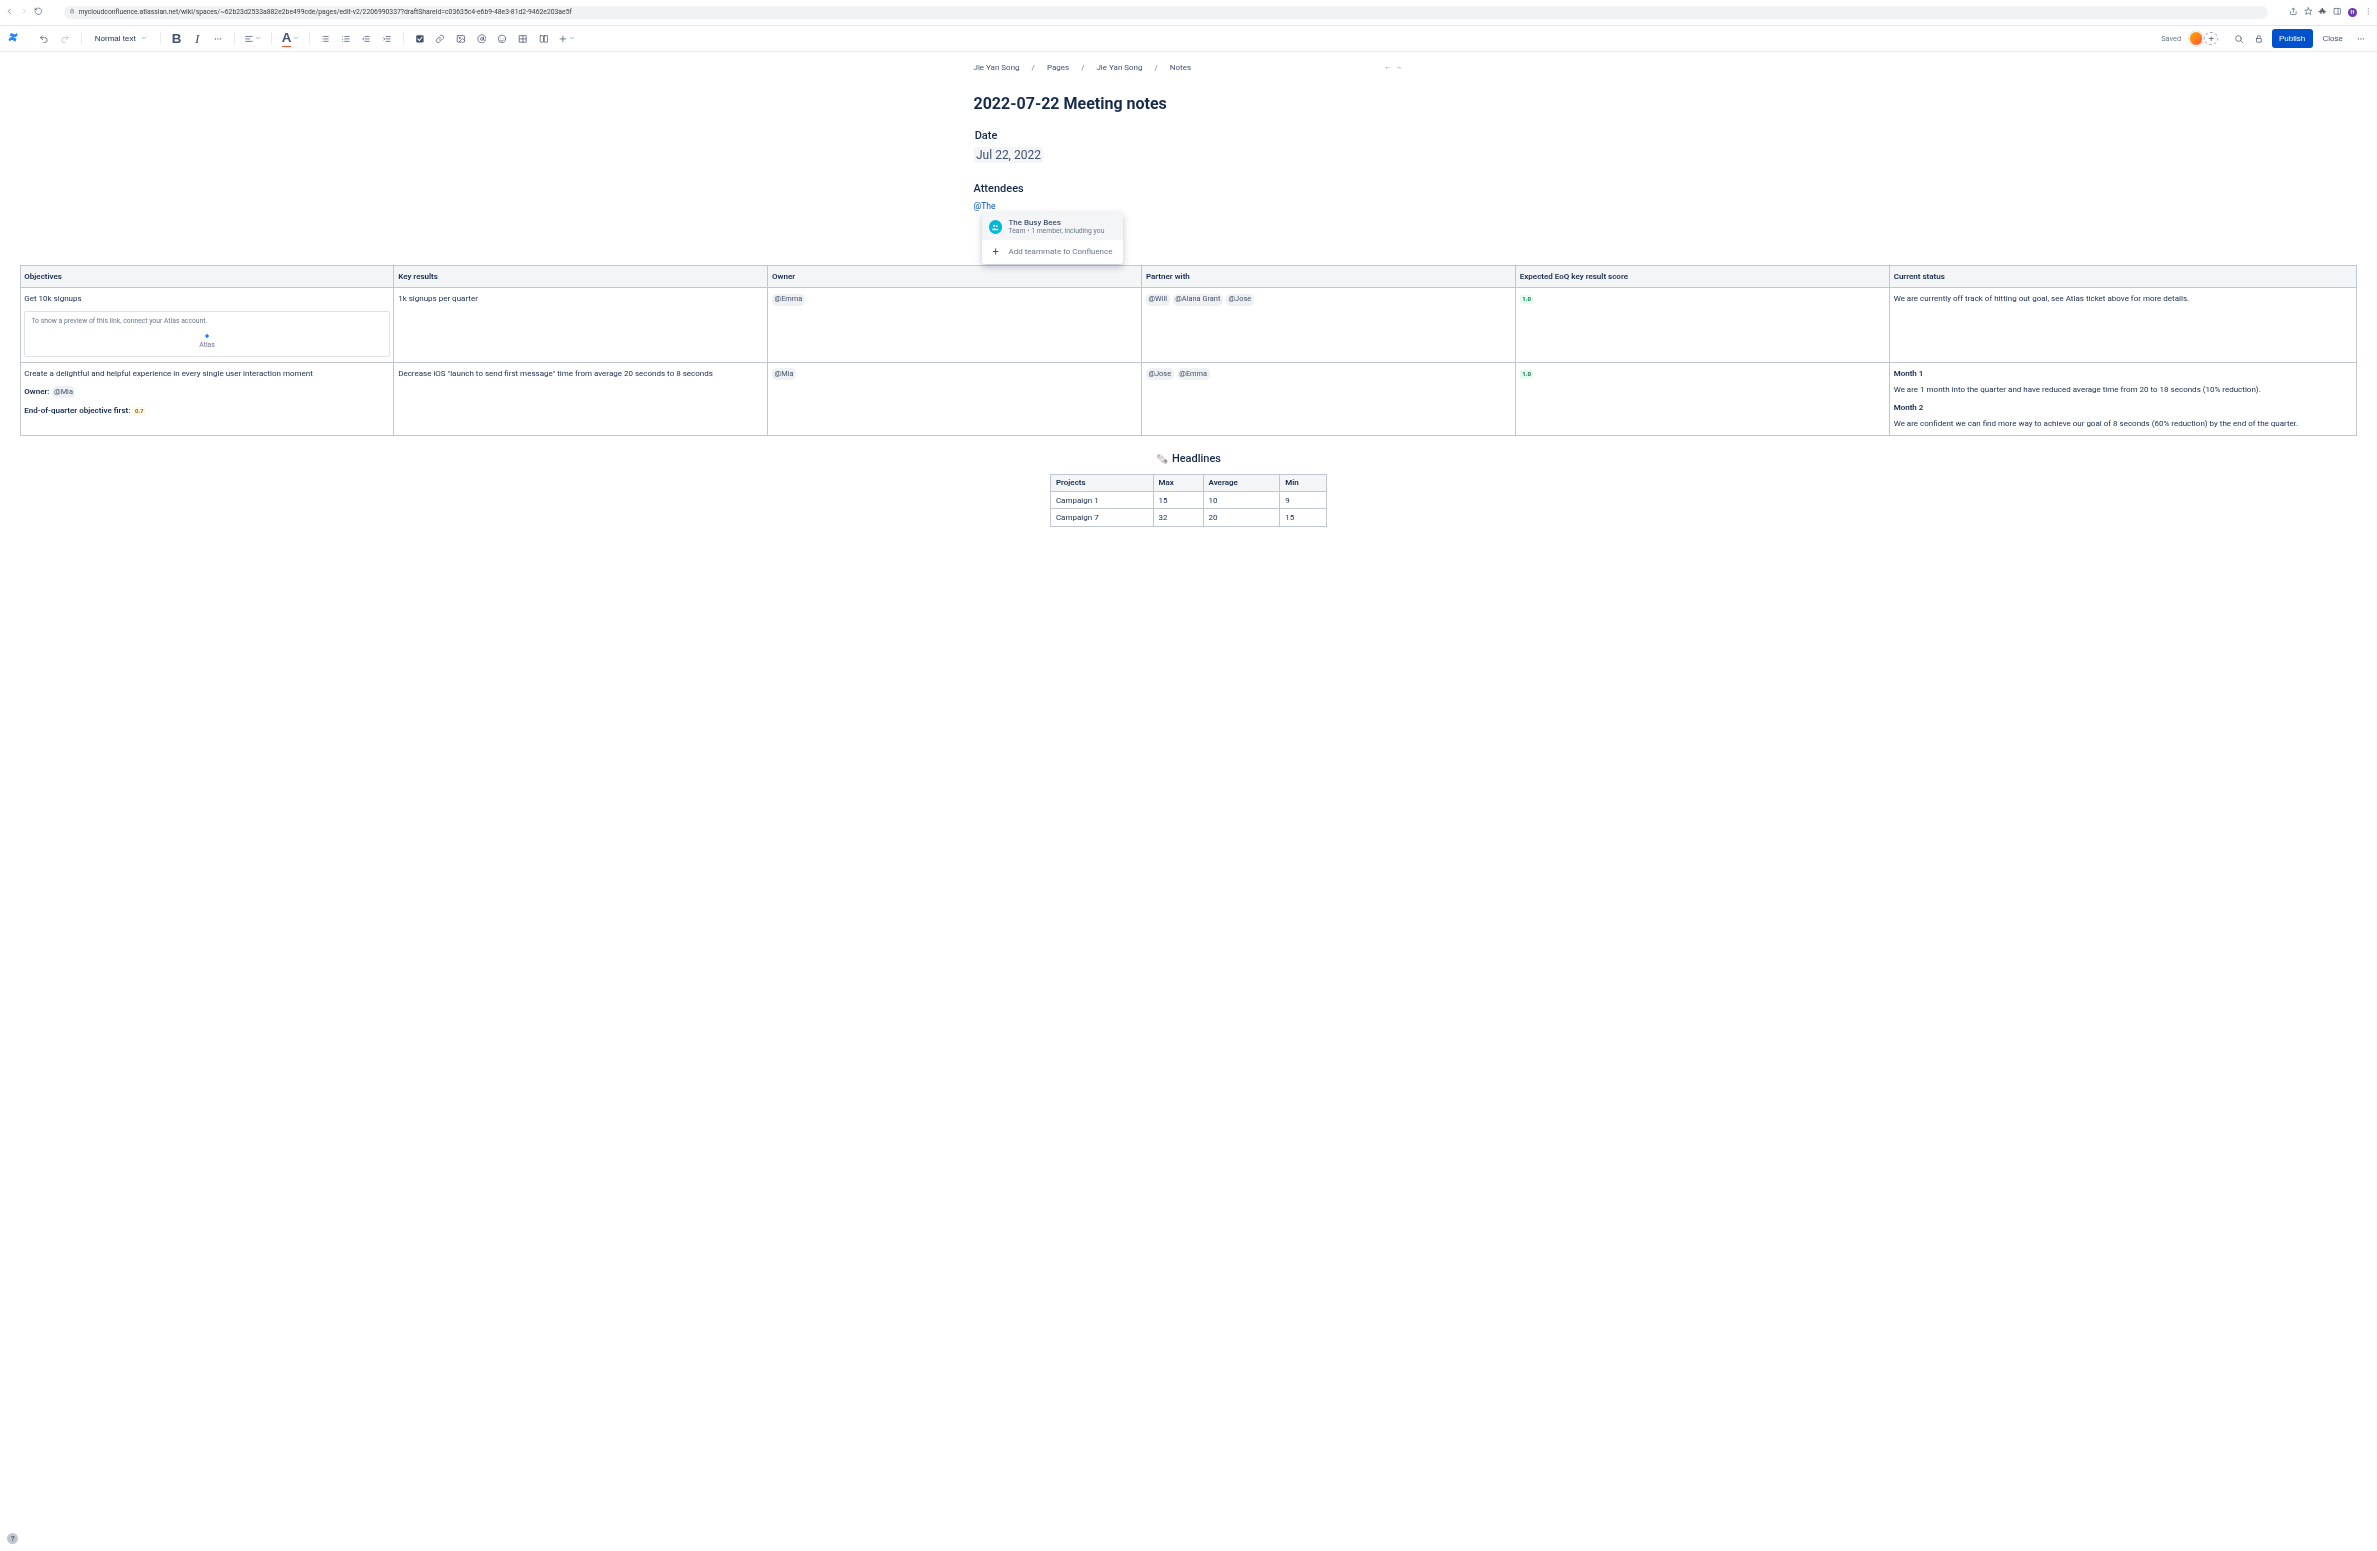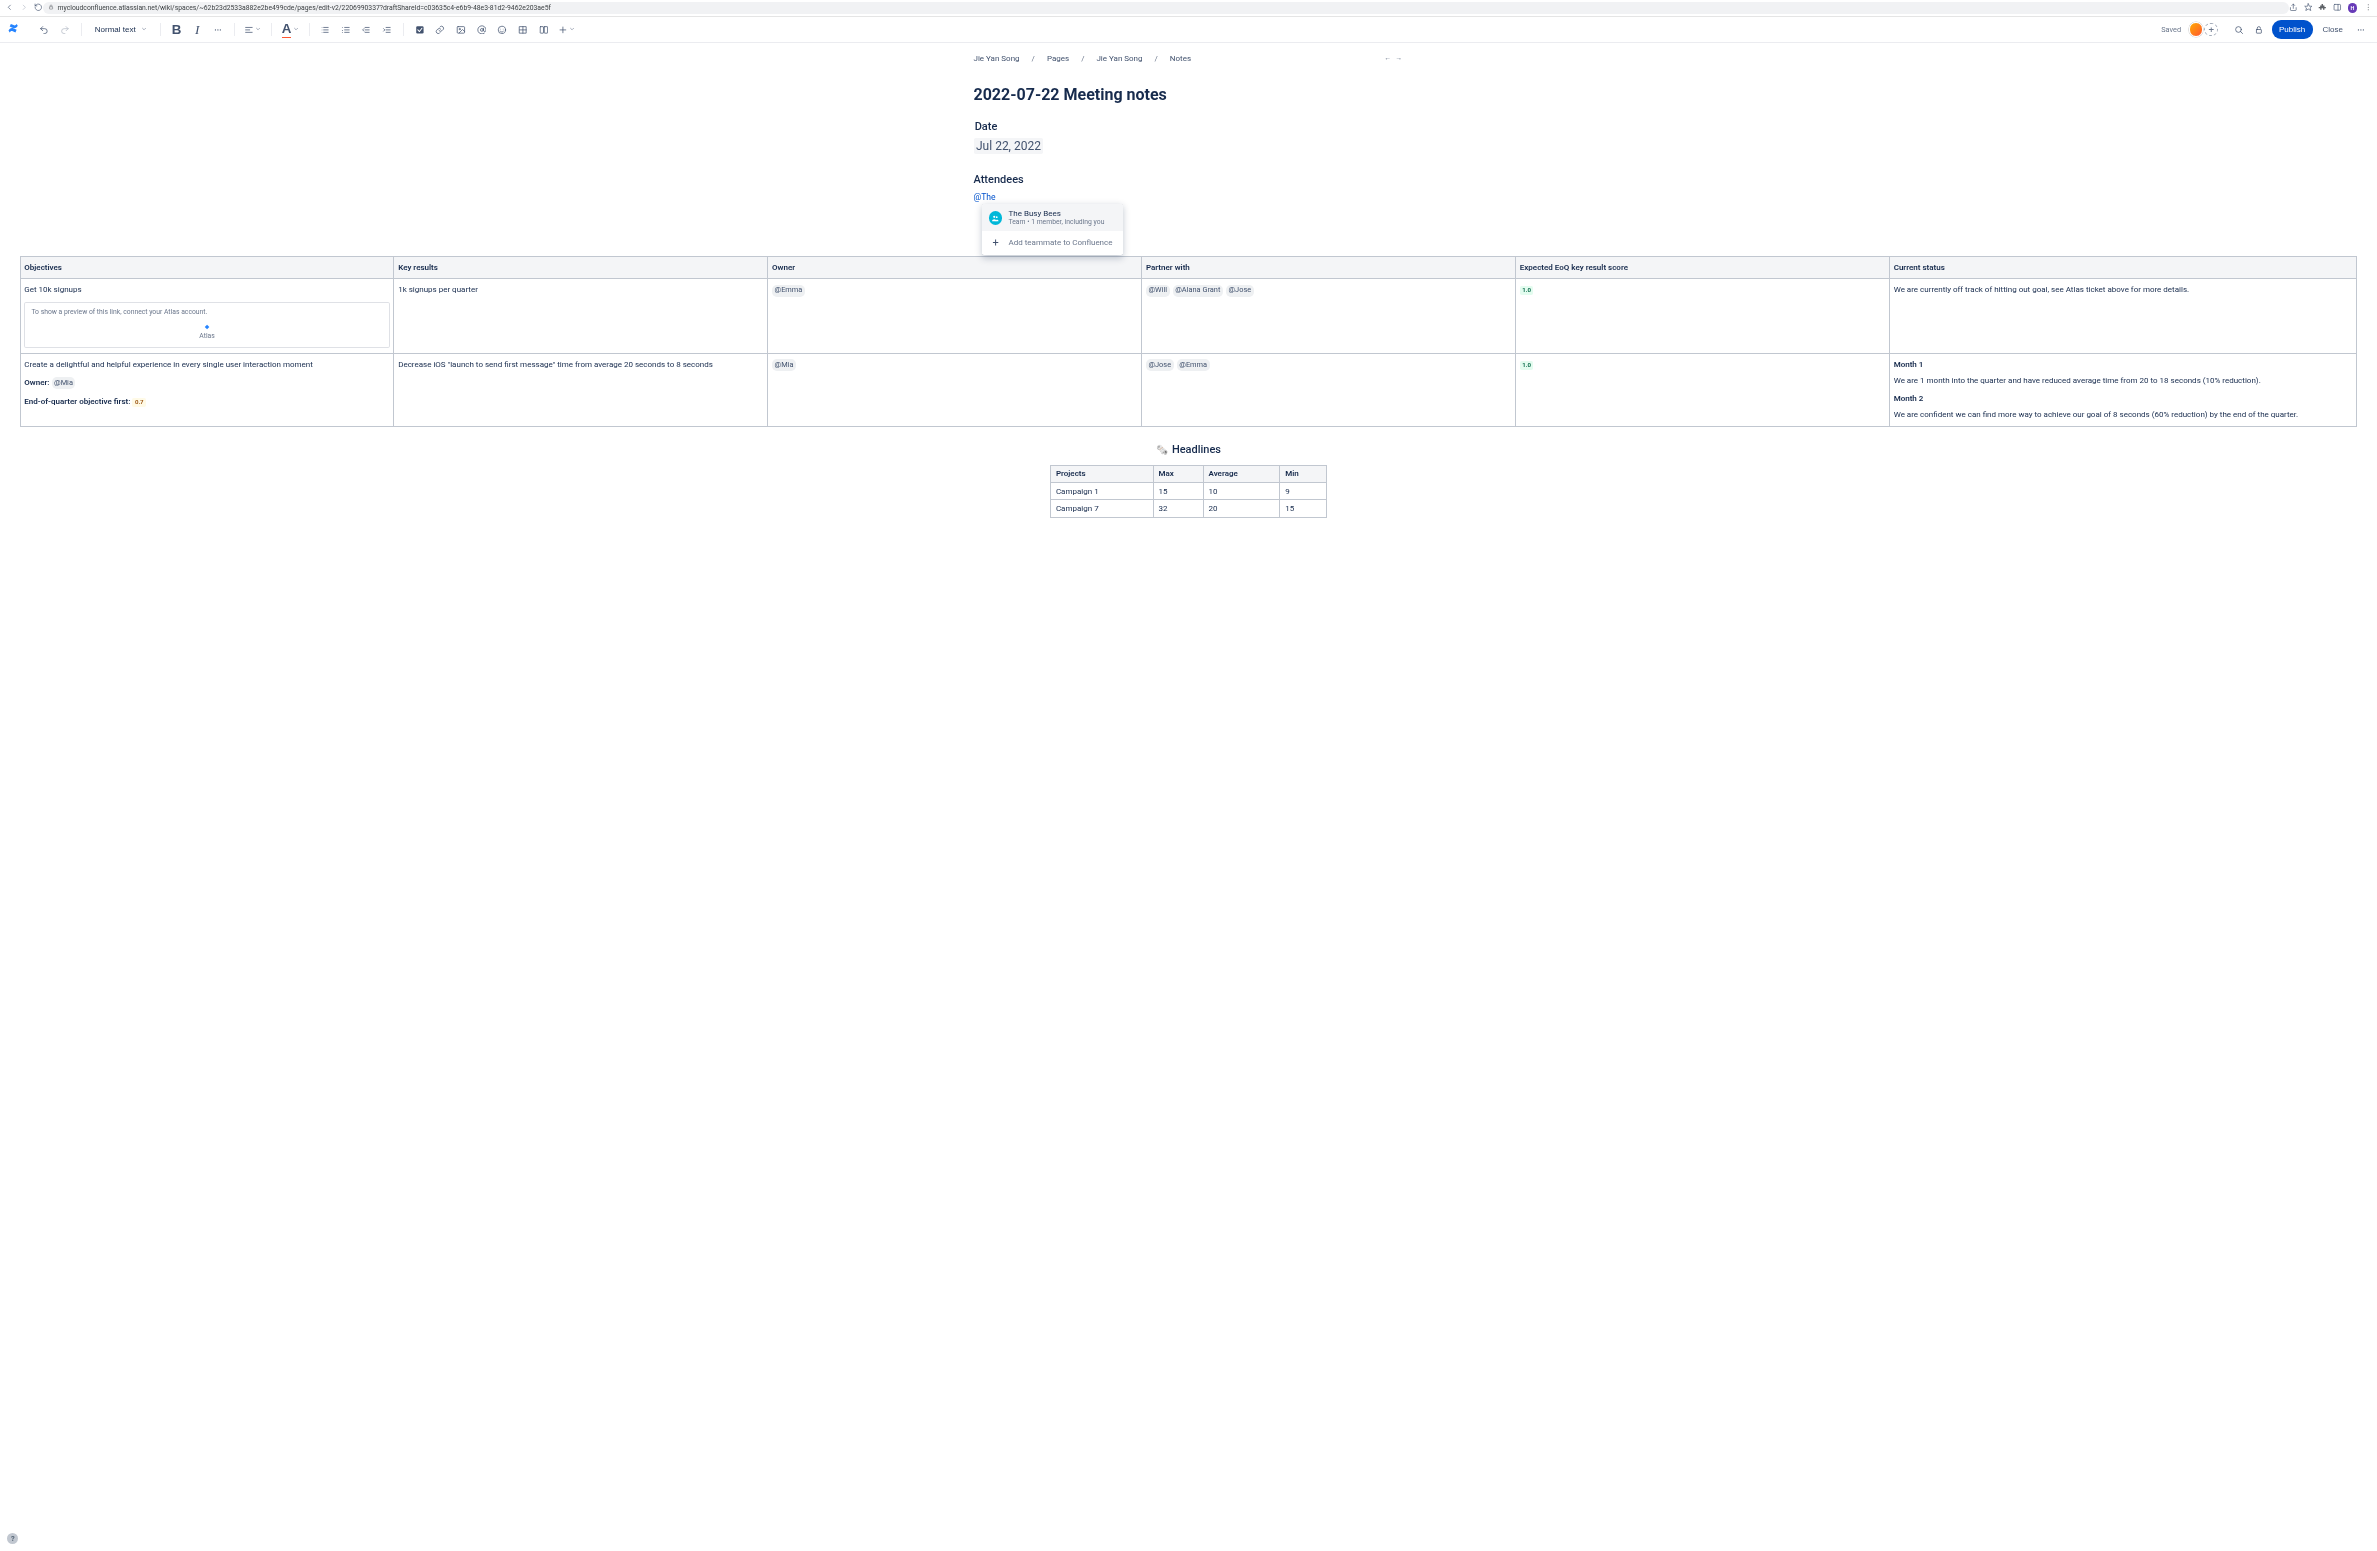--- a/index.html
+++ b/index.html
@@ -3,23 +3,23 @@
   <meta charset="utf-8">
   <style>
     * { margin: 0; padding: 0; box-sizing: border-box; }
     body {
       font-family: -apple-system, BlinkMacSystemFont, "Segoe UI", Roboto, Helvetica, Arial, sans-serif;
       color: #172b4d;
       background: #fff;
     }
     
     .browser-bar {
-      display: flex; align-items: center; height: 17px;
+      display: flex; align-items: center; height: 26px;
       padding: 0 4.9px; background: #fff; border-bottom: 0.6px solid #e5e5e5;
-      gap: 0;
+      gap: 21px;
       font-size: 6.8px; color: #5e6c84;
     }
     .bnav { display:flex; align-items:center; gap:6.1px; }
     .bnav svg { width:8.6px; height:8.6px; }
     .url-bar {
       flex:1; display:flex; align-items:center; background:#f1f2f4;
       border-radius: 8.6px; height: 12.3px; padding:0 4.9px; gap:3.7px;
       color:#3c4043; font-size:6.8px;
     }
     .url-bar svg { width:6.1px; height:6.1px; }
@@ -48,21 +48,21 @@
       background: linear-gradient(135deg,#ffab00,#ff5630);
       border:1.2px solid #fff; box-shadow:0 0 0 0.6px #ccc;
     }
     .add-collab {
       width:13.5px; height:13.5px; border-radius:50%; border:0.6px dashed #a5adba;
       display:flex; align-items:center; justify-content:center; color:#6b778c;
       margin-left:-2.5px; background:#fff; cursor:pointer;
     }
     .primary-btn {
       background:#0052cc; color:#fff; border:none; height:18.4px;
-      padding:0 7.4px; border-radius:9px; font-size:8px; font-weight:500;
+      padding:0 7.4px; border-radius:3px; font-size:8px; font-weight:500;
       cursor:pointer;
     }
     .link-btn { background:transparent; border:none; height:18.4px; padding:0 6.1px; font-size:8px; color:#42526e; cursor:pointer;}
     
     .page-wrap { max-width: 430px; margin: 0 auto; padding-top: 11px; position:relative;}
     .breadcrumbs { display:flex; align-items:center; gap:12px; font-size:8px; color:#6b778c;}
     .breadcrumbs a { color:#42526e; text-decoration:none; cursor:pointer;}
     .bc-sep { color:#6b778c; }
     .expand-arrows { position:absolute; right:0; top:11px; color:#6b778c; font-size:6.8px; letter-spacing:1.2px; cursor:pointer;}
     .page-title { font-size:16px; font-weight:700; color:#172b4d; margin-top: 22px; line-height:1.2;}

